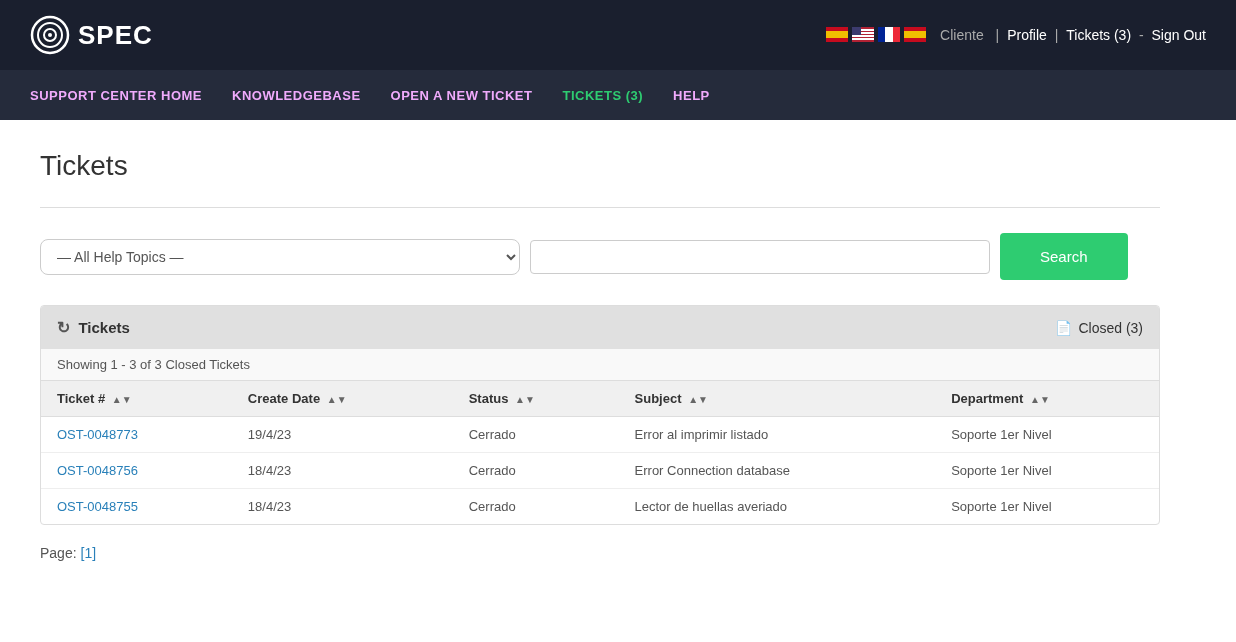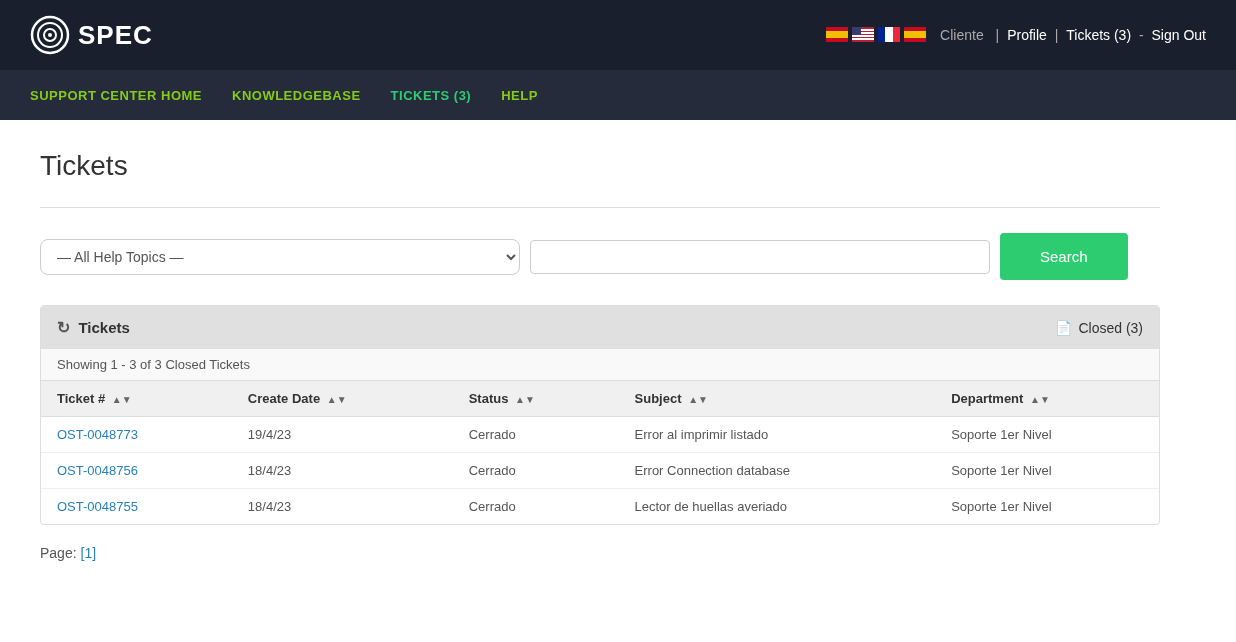--- a/index.html
+++ b/index.html
@@ -52,21 +52,21 @@
     
     .nav-bar {
       background: #252b3b;
       padding: 0 30px;
       display: flex;
       align-items: center;
       height: 50px;
       gap: 30px;
     }
     .nav-item {
-      color: #84cc16;
+      color: #f0abfc;
       text-decoration: none;
       font-size: 13px;
       font-weight: 600;
       letter-spacing: 0.5px;
       text-transform: uppercase;
       padding: 15px 0;
       cursor: pointer;
     }
     .nav-item.active { color: #2ecc71; }
 
@@ -266,20 +266,21 @@
       <a>Tickets (3)</a>
       <span> - </span>
       <a>Sign Out</a>
     </div>
   </div>
 </div>
 
 <div class="nav-bar">
   <a class="nav-item">SUPPORT CENTER HOME</a>
   <a class="nav-item">KNOWLEDGEBASE</a>
+  <a class="nav-item">OPEN A NEW TICKET</a>
   <a class="nav-item active">TICKETS (3)</a>
   <a class="nav-item">HELP</a>
 </div>
 
 <div class="main-content">
   <h1 class="page-title">Tickets</h1>
   <hr class="separator">
 
   <div class="search-area">
     <select class="topic-select"><option>— All Help Topics —</option></select>

